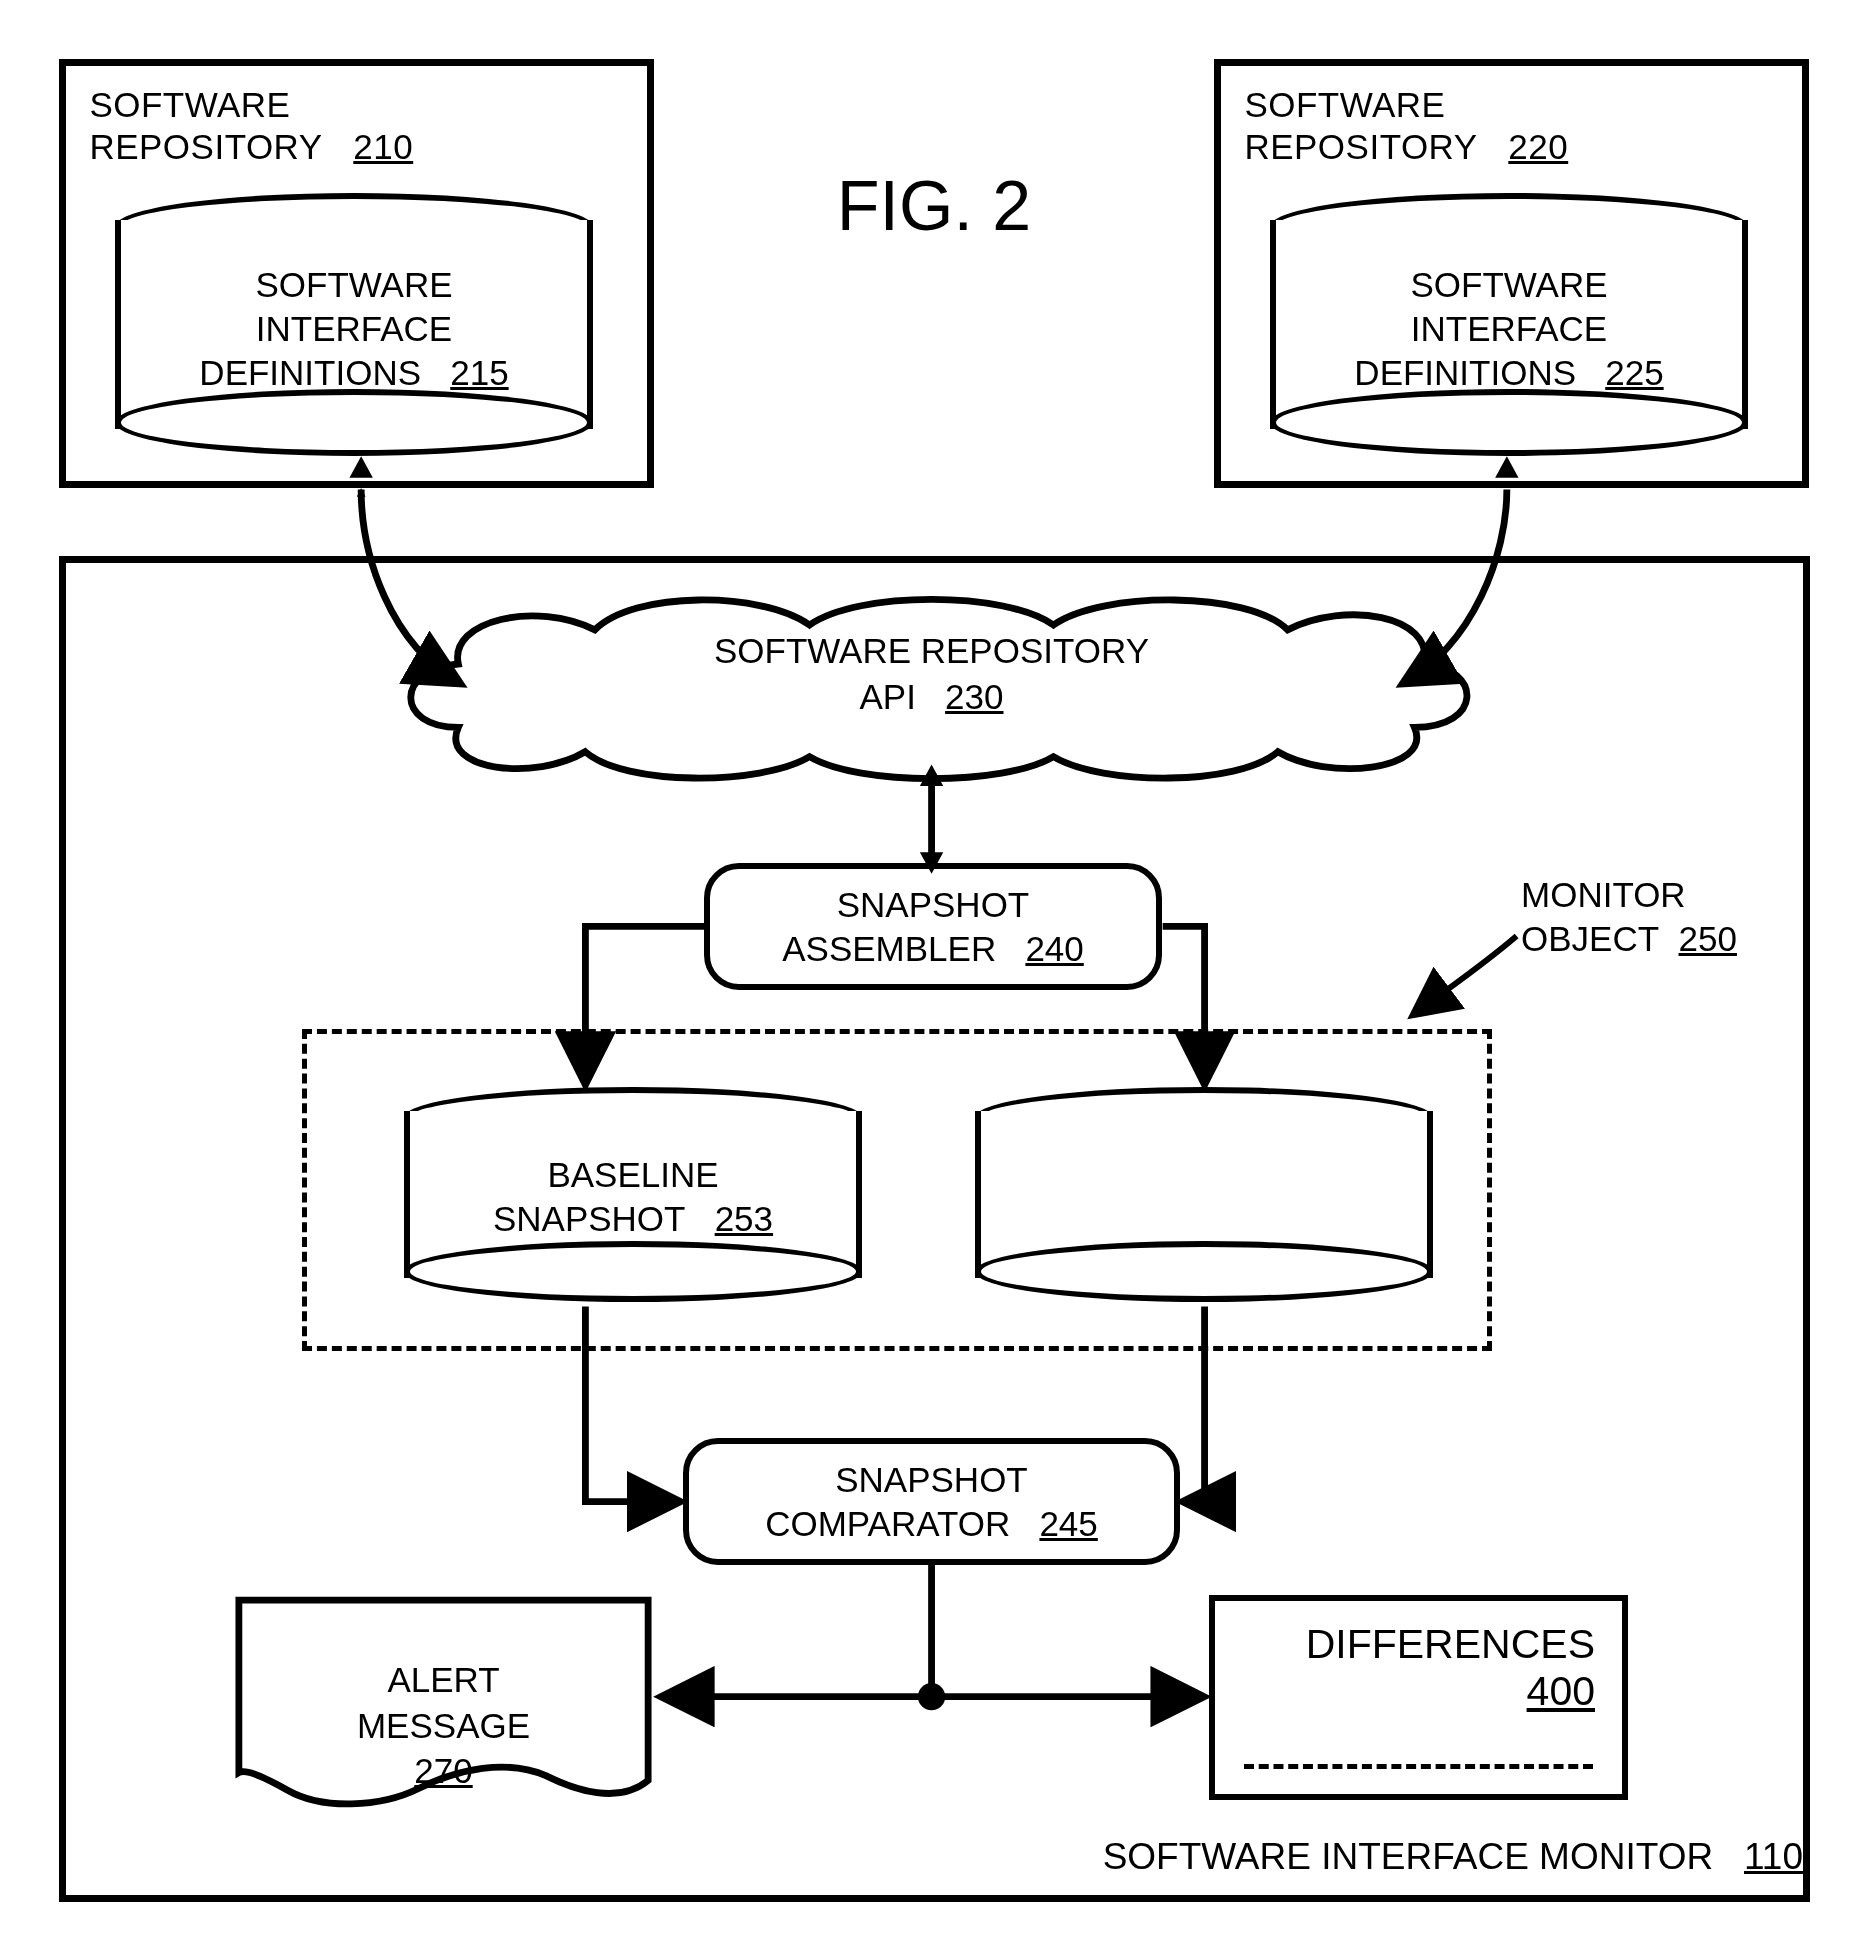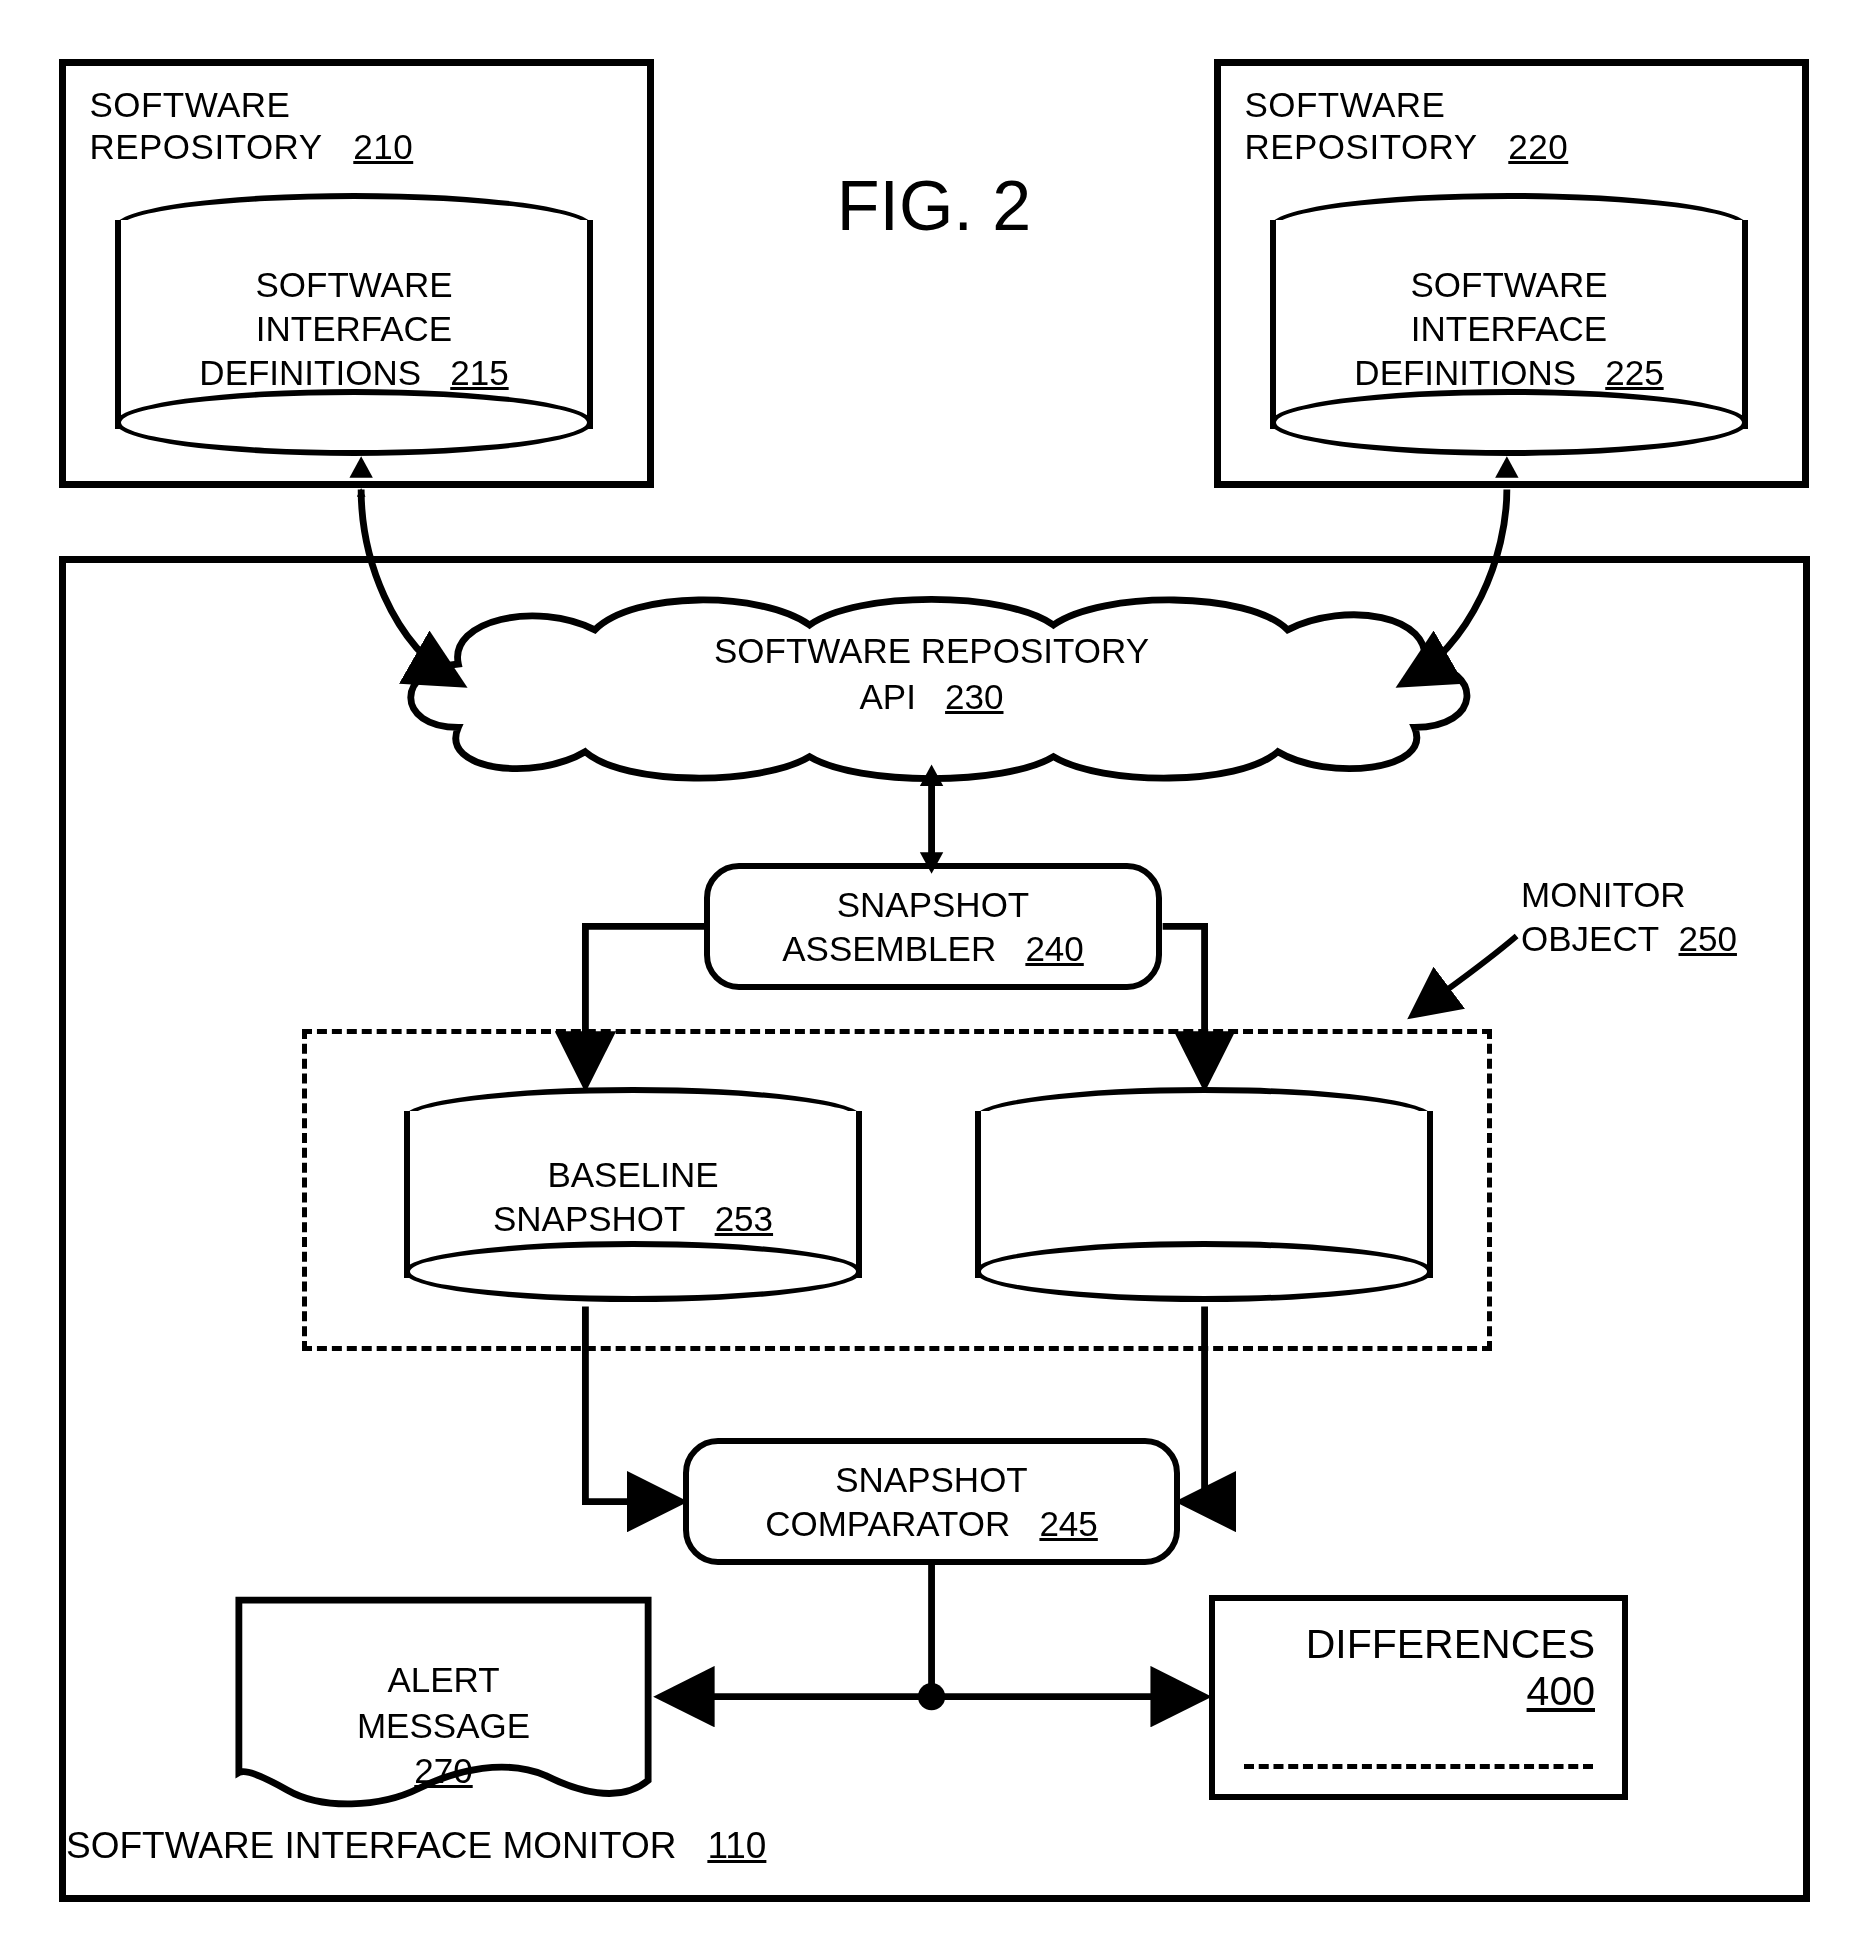--- a/index.html
+++ b/index.html
@@ -78,23 +78,23 @@
     left: 59px;
     top: 556px;
     width: 1751px;
     height: 1346px;
     border: 7.8px solid #000;
     box-sizing: border-box;
     background: #fff;
   }
   .monitor-title {
     position: absolute;
-    bottom: 28px;
-    left: 0; right: 0;
-    text-align: left;
+    bottom: 17px;
+    left: 0; right: 0;
+    text-align: right;
     font-size: 37px;
   }
 
   
   .cloud-wrapper {
     position: absolute;
     left: 351px;
     top: 581px;
     width: 1161px;
     height: 205px;

